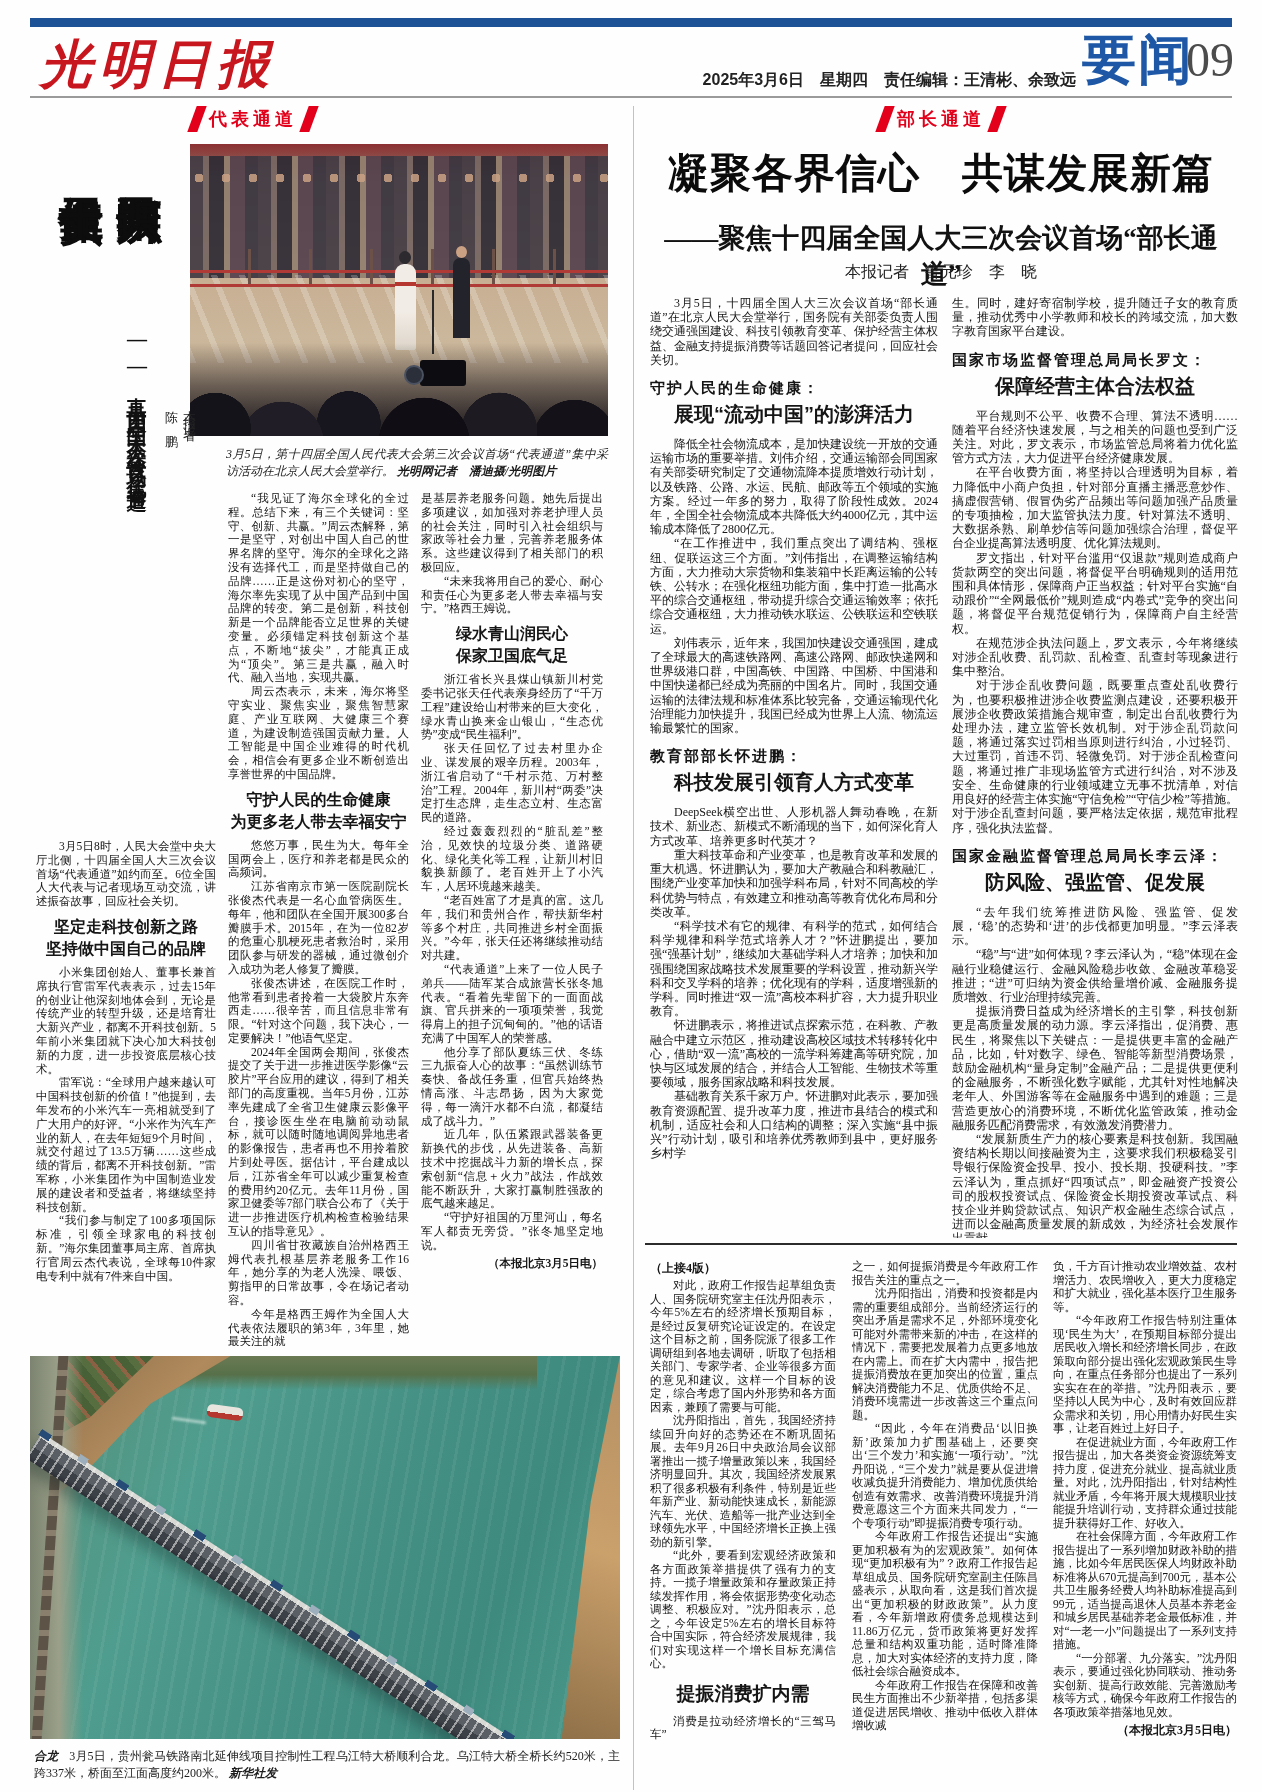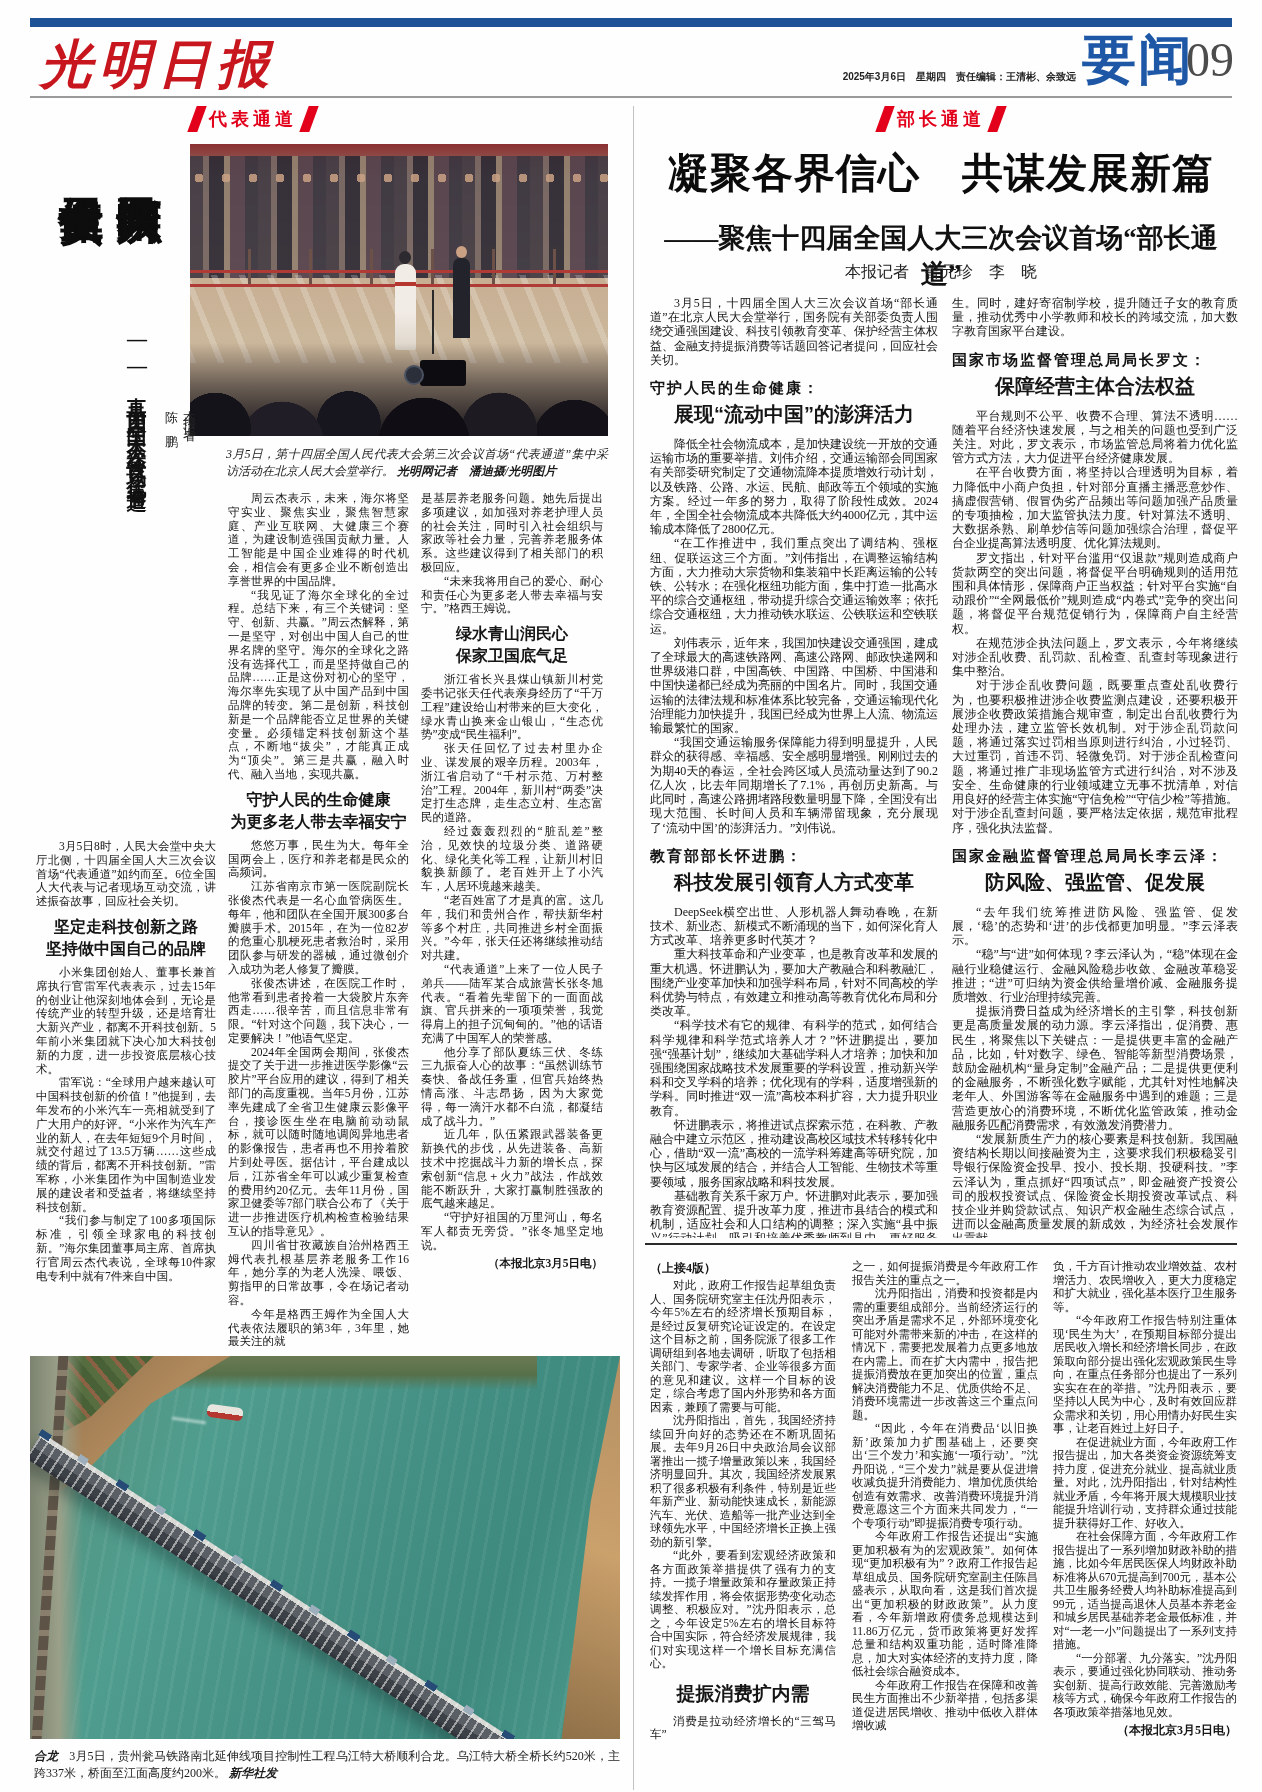--- a/index.html
+++ b/index.html
@@ -6,21 +6,21 @@
   body{
     width:1262px;height:1792px;position:relative;background:#fefefe;
     font-family:"Liberation Serif","DejaVu Serif",serif;color:#151515;
     overflow:hidden;
   }
   .abs{position:absolute;}
   
   .topbar{left:30px;top:18px;width:1202px;height:9px;background:#1d5296;}
   .masthead{left:40px;top:30px;font-size:52px;font-weight:bold;font-style:italic;
     color:#c8161e;letter-spacing:7px;font-family:"Liberation Serif",serif;}
-  .dateline{right:186px;top:70px;font-size:10px;font-weight:bold;
+  .dateline{right:186px;top:70px;font-size:16px;font-weight:bold;
     font-family:"Liberation Sans","DejaVu Sans",sans-serif;color:#222;}
   .yaowen{left:1082px;top:24px;font-size:54px;font-weight:bold;color:#1d57a5;
     letter-spacing:2px;font-family:"Liberation Serif",serif;}
   .pagenum{left:1186px;top:32px;font-size:48px;color:#4c4c4c;
     font-family:Liberation Serif, serif;}
   .headrule{left:30px;top:96px;width:1202px;height:2px;background:#9a9a9a;}
   .vdivider{left:633px;top:106px;width:1px;height:1684px;background:#c2c2c2;}
   
   .marker{display:flex;align-items:center;gap:7px;}
   .marker .mtext{font-size:18px;font-weight:bold;color:#e3001b;letter-spacing:4px;
@@ -191,22 +191,22 @@
 
 <div class="abs col lcol1">
     <p class="p">3月5日8时，人民大会堂中央大厅北侧，十四届全国人大三次会议首场“代表通道”如约而至。6位全国人大代表与记者现场互动交流，讲述振奋故事，回应社会关切。</p>
     <div class="colhead">坚定走科技创新之路
 坚持做中国自己的品牌</div>
     <p class="p">小米集团创始人、董事长兼首席执行官雷军代表表示，过去15年的创业让他深刻地体会到，无论是传统产业的转型升级，还是培育壮大新兴产业，都离不开科技创新。5年前小米集团就下决心加大科技创新的力度，进一步投资底层核心技术。</p>
     <p class="p">雷军说：“全球用户越来越认可中国科技创新的价值！”他提到，去年发布的小米汽车一亮相就受到了广大用户的好评。“小米作为汽车产业的新人，在去年短短9个月时间，就交付超过了13.5万辆……这些成绩的背后，都离不开科技创新。”雷军称，小米集团作为中国制造业发展的建设者和受益者，将继续坚持科技创新。</p>
     <p class="p">“我们参与制定了100多项国际标准，引领全球家电的科技创新。”海尔集团董事局主席、首席执行官周云杰代表说，全球每10件家电专利中就有7件来自中国。</p>
   </div>
 <div class="abs col lcol2">
+    <p class="p">“我见证了海尔全球化的全过程。总结下来，有三个关键词：坚守、创新、共赢。”周云杰解释，第一是坚守，对创出中国人自己的世界名牌的坚守。海尔的全球化之路没有选择代工，而是坚持做自己的品牌……正是这份对初心的坚守，海尔率先实现了从中国产品到中国品牌的转变。第二是创新，科技创新是一个品牌能否立足世界的关键变量。必须锚定科技创新这个基点，不断地“拔尖”，才能真正成为“顶尖”。第三是共赢，融入时代、融入当地，实现共赢。</p>
     <p class="p">周云杰表示，未来，海尔将坚守实业、聚焦实业，聚焦智慧家庭、产业互联网、大健康三个赛道，为建设制造强国贡献力量。人工智能是中国企业难得的时代机会，相信会有更多企业不断创造出享誉世界的中国品牌。</p>
-    <p class="p">“我见证了海尔全球化的全过程。总结下来，有三个关键词：坚守、创新、共赢。”周云杰解释，第一是坚守，对创出中国人自己的世界名牌的坚守。海尔的全球化之路没有选择代工，而是坚持做自己的品牌……正是这份对初心的坚守，海尔率先实现了从中国产品到中国品牌的转变。第二是创新，科技创新是一个品牌能否立足世界的关键变量。必须锚定科技创新这个基点，不断地“拔尖”，才能真正成为“顶尖”。第三是共赢，融入时代、融入当地，实现共赢。</p>
     <div class="colhead">守护人民的生命健康
 为更多老人带去幸福安宁</div>
     <p class="p">悠悠万事，民生为大。每年全国两会上，医疗和养老都是民众的高频词。</p>
     <p class="p">江苏省南京市第一医院副院长张俊杰代表是一名心血管病医生。每年，他和团队在全国开展300多台瓣膜手术。2015年，在为一位82岁的危重心肌梗死患者救治时，采用团队参与研发的器械，通过微创介入成功为老人修复了瓣膜。</p>
     <p class="p">张俊杰讲述，在医院工作时，他常看到患者拎着一大袋胶片东奔西走……很辛苦，而且信息非常有限。“针对这个问题，我下决心，一定要解决！”他语气坚定。</p>
     <p class="p">2024年全国两会期间，张俊杰提交了关于进一步推进医学影像“云胶片”平台应用的建议，得到了相关部门的高度重视。当年5月份，江苏率先建成了全省卫生健康云影像平台，接诊医生坐在电脑前动动鼠标，就可以随时随地调阅异地患者的影像报告，患者再也不用拎着胶片到处寻医。据估计，平台建成以后，江苏省全年可以减少重复检查的费用约20亿元。去年11月份，国家卫健委等7部门联合公布了《关于进一步推进医疗机构检查检验结果互认的指导意见》。</p>
     <p class="p">四川省甘孜藏族自治州格西王姆代表扎根基层养老服务工作16年，她分享的为老人洗澡、喂饭、剪指甲的日常故事，令在场记者动容。</p>
     <p class="p">今年是格西王姆作为全国人大代表依法履职的第3年，3年里，她最关注的就</p>
   </div>
 <div class="abs col lcol3">
@@ -254,21 +254,20 @@
 <div class="abs rsubtitle">——聚焦十四届全国人大三次会议首场“部长通道”</div>
 <div class="abs rbyline">本报记者　鲁元珍　李　晓</div>
 
 <div class="abs col rcolL">
     <p class="p">3月5日，十四届全国人大三次会议首场“部长通道”在北京人民大会堂举行，国务院有关部委负责人围绕交通强国建设、科技引领教育变革、保护经营主体权益、金融支持提振消费等话题回答记者提问，回应社会关切。</p>
     <div class="speaker">守护人民的生命健康：</div>
     <div class="bighead">展现“流动中国”的澎湃活力</div>
     <p class="p">降低全社会物流成本，是加快建设统一开放的交通运输市场的重要举措。刘伟介绍，交通运输部会同国家有关部委研究制定了交通物流降本提质增效行动计划，以及铁路、公路、水运、民航、邮政等五个领域的实施方案。经过一年多的努力，取得了阶段性成效。2024年，全国全社会物流成本共降低大约4000亿元，其中运输成本降低了2800亿元。</p>
     <p class="p">“在工作推进中，我们重点突出了调结构、强枢纽、促联运这三个方面。”刘伟指出，在调整运输结构方面，大力推动大宗货物和集装箱中长距离运输的公转铁、公转水；在强化枢纽功能方面，集中打造一批高水平的综合交通枢纽，带动提升综合交通运输效率；依托综合交通枢纽，大力推动铁水联运、公铁联运和空铁联运。</p>
     <p class="p">刘伟表示，近年来，我国加快建设交通强国，建成了全球最大的高速铁路网、高速公路网、邮政快递网和世界级港口群，中国高铁、中国路、中国桥、中国港和中国快递都已经成为亮丽的中国名片。同时，我国交通运输的法律法规和标准体系比较完备，交通运输现代化治理能力加快提升，我国已经成为世界上人流、物流运输最繁忙的国家。</p>
-    <p class="p">“我国交通运输服务保障能力得到明显提升，人民群众的获得感、幸福感、安全感明显增强。刚刚过去的为期40天的春运，全社会跨区域人员流动量达到了90.2亿人次，比去年同期增长了7.1%，再创历史新高。与此同时，高速公路拥堵路段数量明显下降，全国没有出现大范围、长时间人员和车辆滞留现象，充分展现了‘流动中国’的澎湃活力。”刘伟说。</p>
     <div class="speaker">教育部部长怀进鹏：</div>
     <div class="bighead">科技发展引领育人方式变革</div>
     <p class="p">DeepSeek横空出世、人形机器人舞动春晚，在新技术、新业态、新模式不断涌现的当下，如何深化育人方式改革、培养更多时代英才？</p>
     <p class="p">重大科技革命和产业变革，也是教育改革和发展的重大机遇。怀进鹏认为，要加大产教融合和科教融汇，围绕产业变革加快和加强学科布局，针对不同高校的学科优势与特点，有效建立和推动高等教育优化布局和分类改革。</p>
     <p class="p">“科学技术有它的规律、有科学的范式，如何结合科学规律和科学范式培养人才？”怀进鹏提出，要加强“强基计划”，继续加大基础学科人才培养；加快和加强围绕国家战略技术发展重要的学科设置，推动新兴学科和交叉学科的培养；优化现有的学科，适度增强新的学科。同时推进“双一流”高校本科扩容，大力提升职业教育。</p>
     <p class="p">怀进鹏表示，将推进试点探索示范，在科教、产教融合中建立示范区，推动建设高校区域技术转移转化中心，借助“双一流”高校的一流学科筹建高等研究院，加快与区域发展的结合，并结合人工智能、生物技术等重要领域，服务国家战略和科技发展。</p>
     <p class="p">基础教育关系千家万户。怀进鹏对此表示，要加强教育资源配置、提升改革力度，推进市县结合的模式和机制，适应社会和人口结构的调整；深入实施“县中振兴”行动计划，吸引和培养优秀教师到县中，更好服务乡村学</p>
   </div>
 <div class="abs col rcolR">
     <p class="p noind">生。同时，建好寄宿制学校，提升随迁子女的教育质量，推动优秀中小学教师和校长的跨域交流，加大数字教育国家平台建设。</p>

